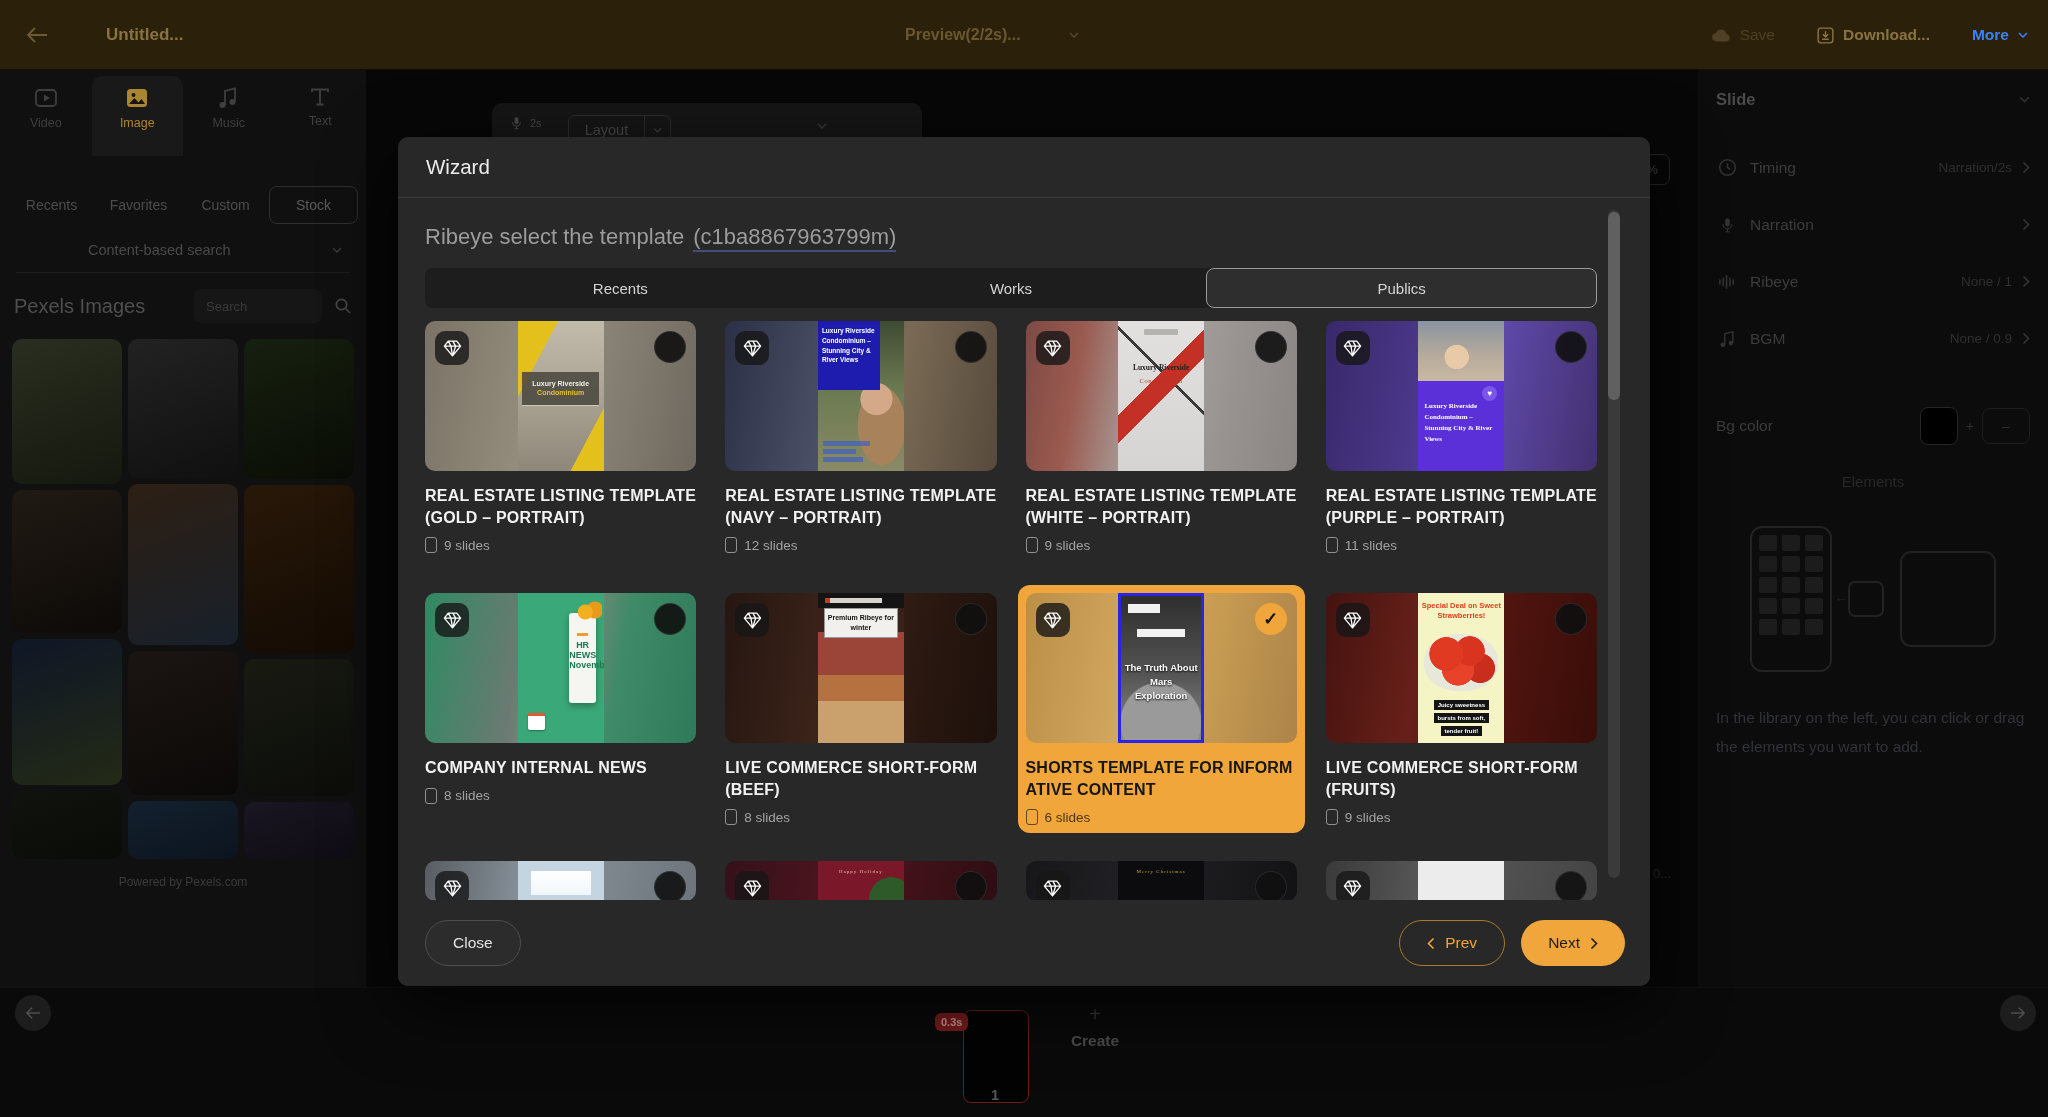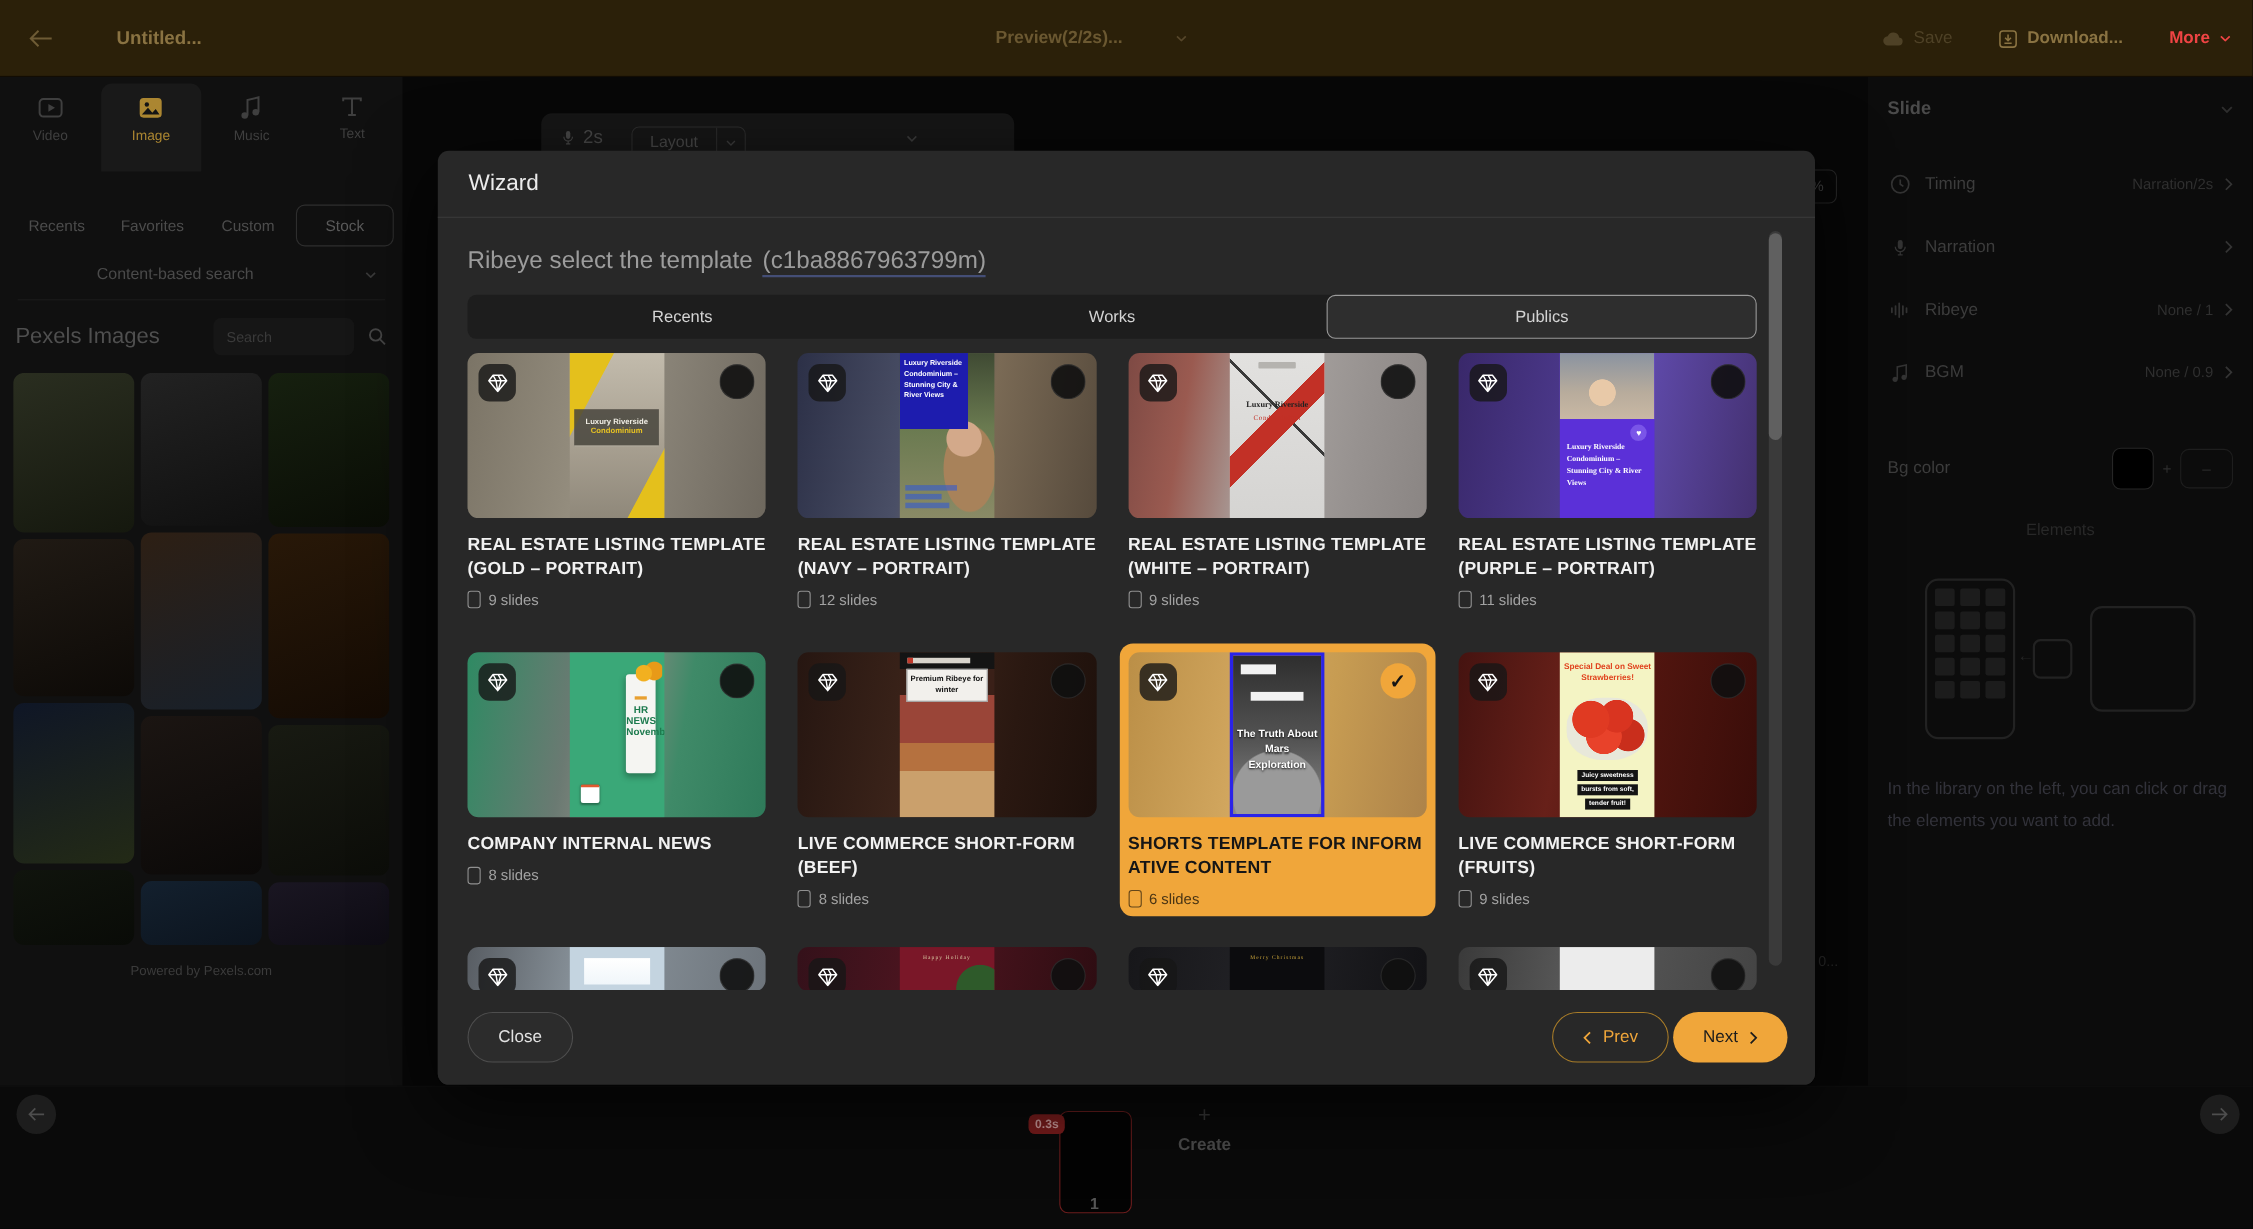--- a/index.html
+++ b/index.html
@@ -12,21 +12,21 @@
     display:flex;align-items:center;padding:0 26px;box-sizing:border-box;border-bottom:1px solid #120c03;}
   .tb-back{color:#6e5b35;cursor:pointer}
   .tb-title{margin-left:58px;color:#8a7342;font-weight:bold;font-size:17px;}
   .tb-preview{position:absolute;left:905px;top:0;height:70px;display:flex;align-items:center;gap:48px;}
   .tb-preview .lbl{color:#6b5831;font-weight:bold;font-size:16px;}
   .tb-preview .caret{color:#56462a}
   .tb-right{position:absolute;right:20px;top:0;height:70px;display:flex;align-items:center;gap:42px;}
   .tb-btn{display:flex;align-items:center;gap:9px;font-size:15.5px;cursor:pointer}
   .tb-save{color:#4e4126}
   .tb-download{color:#8a7342;font-weight:bold}
-  .tb-more{color:#ef4444;font-weight:bold}
+  .tb-more{color:#3b82f6;font-weight:bold}
 
   
   .main{position:absolute;left:0;top:70px;right:0;height:918px;background:#070707;}
 
   
   .sidebar{position:absolute;left:0;top:0;bottom:0;width:366px;background:#101010;box-sizing:border-box;}
   .tools{display:flex;padding-top:6px;height:80px;}
   .tool{width:92px;text-align:center;padding-top:9px;color:#3f3f3f;cursor:pointer;box-sizing:border-box;}
   .tool .ticon{display:flex;justify-content:center}
   .tool .tlabel{font-size:12.5px;margin-top:5px;}
@@ -56,21 +56,21 @@
   .ph{border-radius:10px;cursor:pointer}
   .powered{margin-top:16px;text-align:center;color:#3b3b3b;font-size:12px;}
 
   
   .canvas-top{position:absolute;top:84px;right:378px;display:flex;align-items:center;gap:16px;}
   .safezone{display:flex;align-items:center;gap:8px;color:#3f3f3f;font-size:14px;cursor:pointer;}
   .zoombox{display:flex;align-items:center;gap:7px;border:1px solid #262626;border-radius:7px;
     padding:7px 11px;color:#3f3f3f;font-size:13.5px;cursor:pointer;}
   .canvas-toolbar{position:absolute;left:492px;top:33px;width:430px;height:70px;background:#161616;
     border-radius:10px;display:flex;align-items:flex-start;gap:26px;padding:12px 18px;box-sizing:border-box;}
-  .ct-dur{display:flex;align-items:center;gap:7px;color:#474747;font-size:17px;}
+  .ct-dur{display:flex;align-items:center;gap:7px;color:#474747;font-size:11px;}
   .ct-layout{display:flex;align-items:stretch;border:1px solid #2c2c2c;border-radius:7px;color:#474747;font-size:14.5px;}
   .ct-layout .lab{padding:6px 16px;}
   .ct-layout .dd{border-left:1px solid #2c2c2c;display:flex;align-items:center;padding:0 8px;color:#3a3a3a}
   .ct-caret{margin-left:120px;margin-top:8px;color:#3a3a3a}
 
   
   .rpanel{position:absolute;right:0;top:0;bottom:0;width:350px;background:#0c0c0c;box-sizing:border-box;
     padding:0 18px;}
   .rp-header{margin-top:20px;display:flex;align-items:center;justify-content:space-between;}
   .rp-header .t{color:#4a4a4a;font-weight:bold;font-size:16.5px;}
@@ -248,21 +248,21 @@
   .m-scrolltrack{position:absolute;right:30px;top:73px;width:12px;height:668px;background:#3a3a3a;
     border-radius:6px;z-index:4;}
   .m-scrollthumb{position:absolute;left:0;top:2px;width:12px;height:188px;background:#606060;
     border-radius:6px;cursor:pointer;}
 
   .m-footer{height:86px;display:flex;align-items:center;justify-content:space-between;
     padding:0 25px 0 27px;box-sizing:border-box;background:#282828;border-radius:0 0 10px 10px;z-index:6;}
   .btn{height:46px;border-radius:23px;display:flex;align-items:center;gap:10px;font-size:15.5px;
     padding:0 27px;cursor:pointer;box-sizing:border-box;}
   .btn-close{border:1px solid #4e4e4e;color:#e2e2e2;background:rgba(255,255,255,.02);}
-  .footer-right{display:flex;align-items:flex-end;gap:4px;}
+  .footer-right{display:flex;align-items:flex-end;gap:16px;}
   .btn-prev{border:1px solid #a87c28;color:#f0a63a;background:transparent;}
   .btn-next{background:#f0a63a;color:#1c1c1c;}
 </style>
 </head>
 <body>
 
 <div class="topbar">
   <span class="tb-back">
     <svg width="22" height="16" viewBox="0 0 22 16">
         <path d="M9 1 2 8l7 7 M2 8h19" stroke="currentColor" stroke-width="1.8" fill="none"></path>

